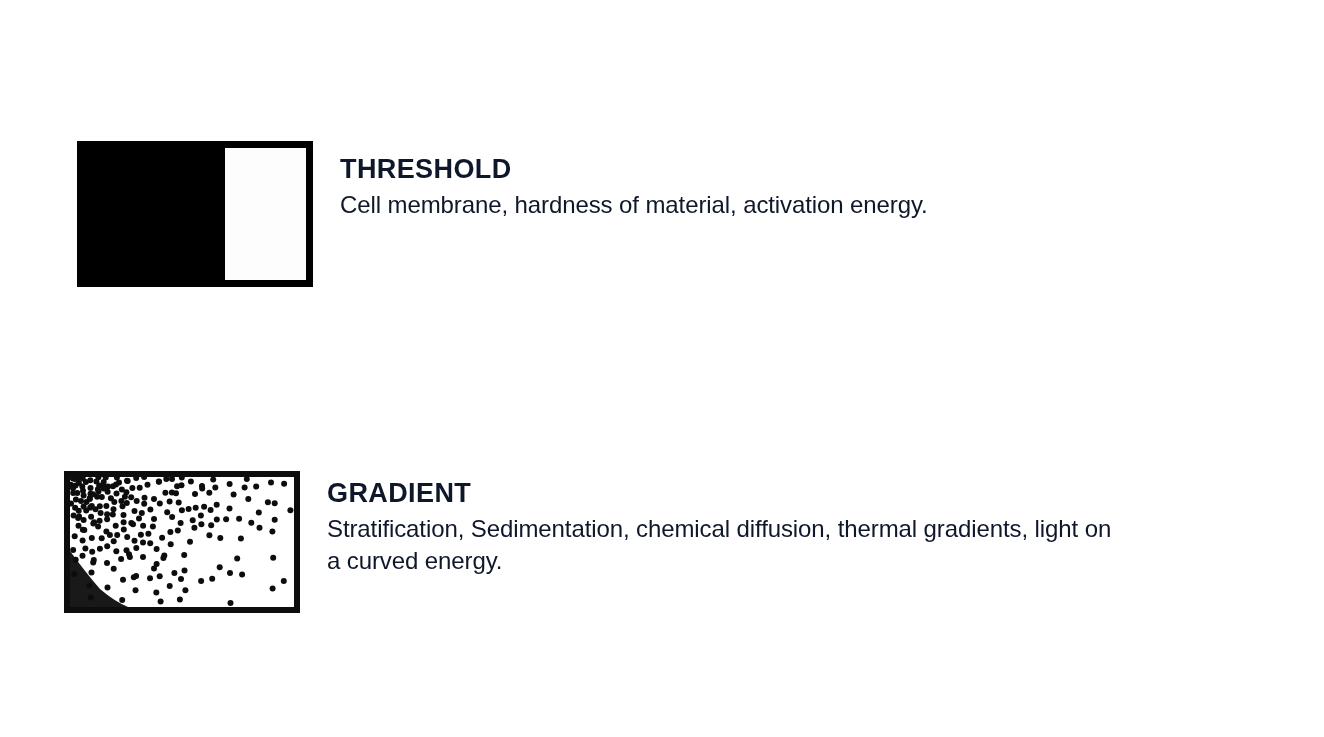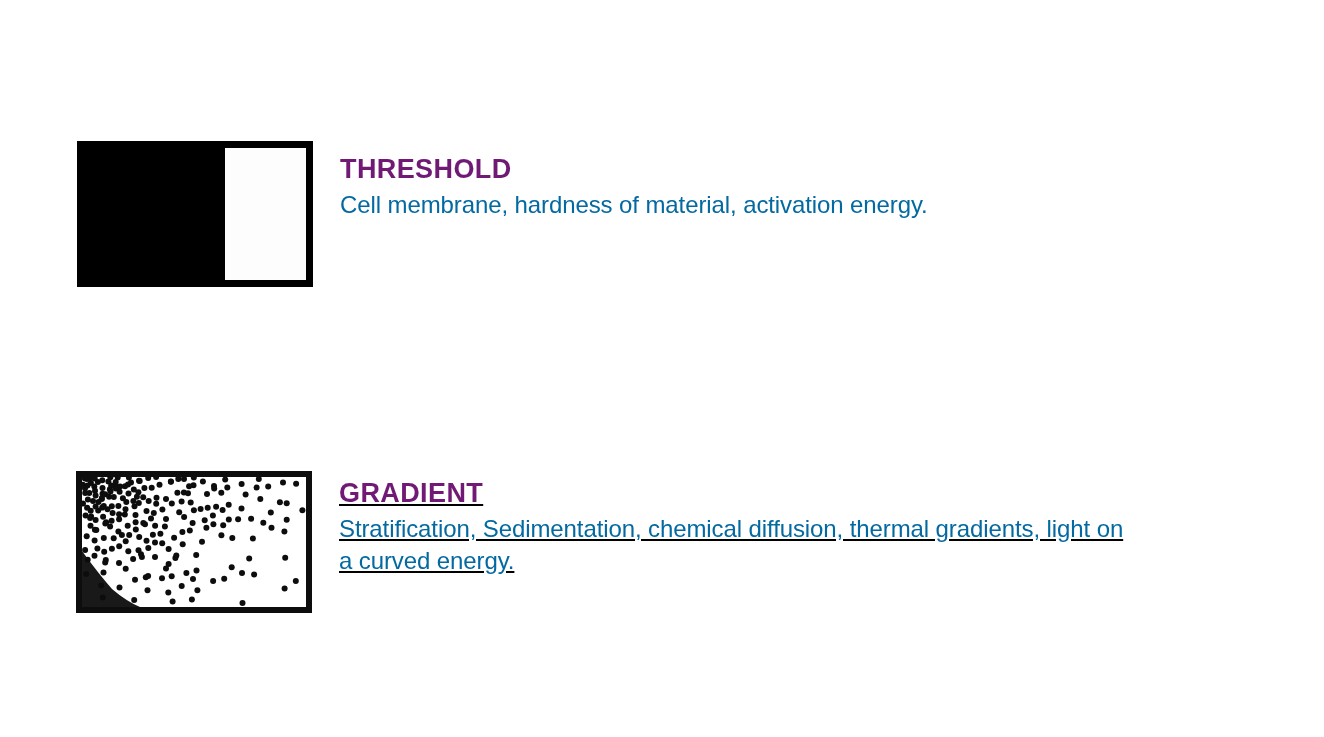--- a/index.html
+++ b/index.html
@@ -22,21 +22,21 @@
     background: #ffffff;
   }
 
   
   .concept-row {
     position: absolute;
     display: flex;
     align-items: flex-start;
   }
   #row-threshold { left: 77px; top: 141px; }
-  #row-gradient  { left: 76px; top: 471px; text-decoration: underline; }
+  #row-gradient  { left: 64px; top: 471px; }
 
   .icon-wrap {
     width: 236px;
     height: 146px;
     flex: 0 0 236px;
     position: relative;
   }
   #row-gradient .icon-wrap { height: 142px; }
 
   .text-block {
@@ -44,31 +44,31 @@
     padding-top: 13px;
     width: 800px;
   }
   #row-gradient .text-block { padding-top: 7px; }
 
   .concept-title {
     font-family: "Liberation Sans", sans-serif;
     font-size: 27px;
     font-weight: bold;
     letter-spacing: 0.4px;
-    color: #701a75;
+    color: #0f172a;
     line-height: 1.12;
     margin: 0 0 5px 0;
     white-space: nowrap;
   }
 
   .concept-desc {
     font-family: "Liberation Sans", sans-serif;
     font-size: 24px;
     font-weight: normal;
-    color: #0369a1;
+    color: #0f172a;
     line-height: 1.33;
     letter-spacing: -0.1px;
     margin: 0;
   }
 
   
   .threshold-box {
     position: absolute;
     left: 0;
     top: 0;

